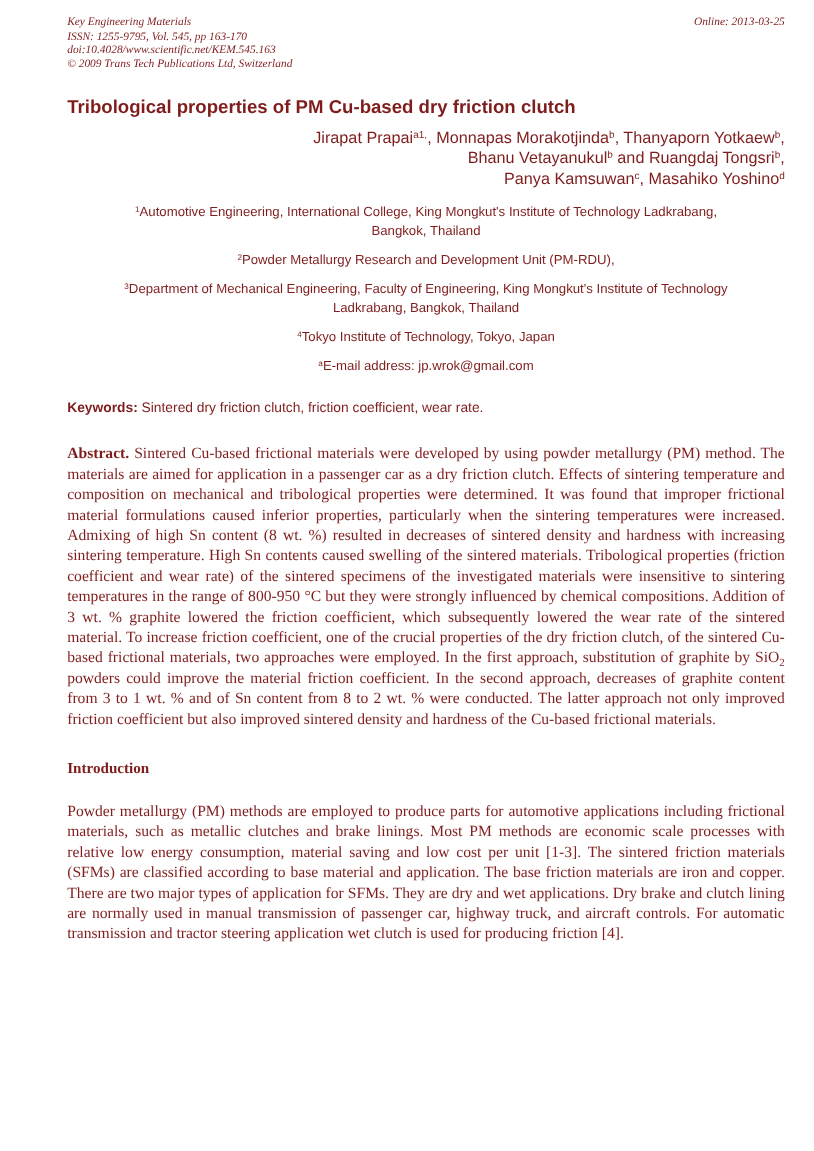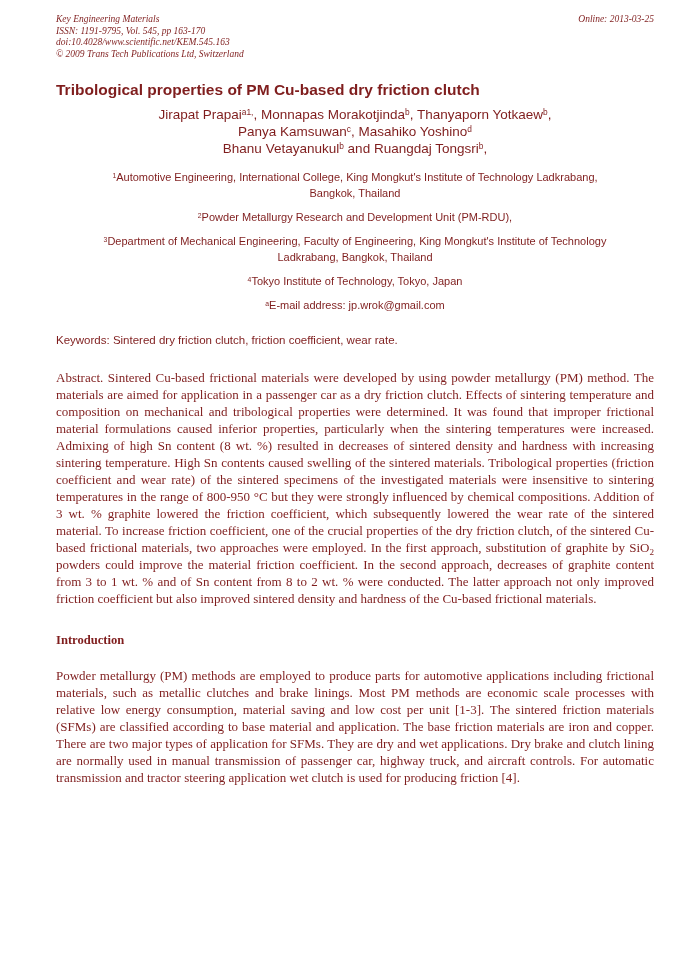--- a/index.html
+++ b/index.html
@@ -29,21 +29,21 @@
   .paper-title {
     margin: 21px 0 0 0;
     font-family: "Liberation Sans", sans-serif;
     font-weight: bold;
     font-size: 15.5px;
     line-height: 18px;
   }
   
   .authors {
     margin-top: 7px;
-    text-align: center;
+    text-align: right;
     font-family: "Liberation Sans", sans-serif;
     font-size: 13.5px;
     line-height: 17px;
   }
   
   .affiliations { margin-top: 12px; }
   .affiliation {
     margin: 8px auto 0 auto;
     text-align: center;
     font-family: "Liberation Sans", sans-serif;
@@ -79,43 +79,43 @@
     position: relative;
     top: -0.5em;
   }
   sub {
     font-size: 0.7em;
     line-height: 0;
     vertical-align: baseline;
     position: relative;
     top: 0.28em;
   }
-  .b { font-weight: normal; }
+  .b { font-weight: bold; }
 </style>
 </head>
 <body>
 
 <div class="page">
 
   <div class="header">
     <div>
       <div>Key Engineering Materials</div>
-      <div>ISSN: 1191-9795, Vol. 545, pp 163-170</div>
+      <div>ISSN: 1255-9795, Vol. 545, pp 163-170</div>
       <div>doi:10.4028/www.scientific.net/KEM.545.163</div>
       <div>© 2009 Trans Tech Publications Ltd, Switzerland</div>
     </div>
     <div>Online: 2013-03-25</div>
   </div>
 
   <h1 class="paper-title">Tribological properties of PM Cu-based dry friction clutch</h1>
 
   <div class="authors">
     <div><span>Jirapat Prapai</span><sup>a1,</sup><span>, Monnapas Morakotjinda</span><sup>b</sup><span>, Thanyaporn Yotkaew</span><sup>b</sup><span>,</span></div>
+    <div><span>Bhanu Vetayanukul</span><sup>b</sup><span> and Ruangdaj Tongsri</span><sup>b</sup><span>,</span></div>
     <div><span>Panya Kamsuwan</span><sup>c</sup><span>, Masahiko Yoshino</span><sup>d</sup></div>
-    <div><span>Bhanu Vetayanukul</span><sup>b</sup><span> and Ruangdaj Tongsri</span><sup>b</sup><span>,</span></div>
   </div>
 
   <div class="affiliations">
     <div class="affiliation w1"><sup>1</sup><span>Automotive Engineering, International College, King Mongkut's Institute of Technology Ladkrabang, Bangkok, Thailand</span></div>
     <div class="affiliation"><sup>2</sup><span>Powder Metallurgy Research and Development Unit (PM-RDU),</span></div>
     <div class="affiliation w3"><sup>3</sup><span>Department of Mechanical Engineering, Faculty of Engineering, King Mongkut's Institute of Technology Ladkrabang, Bangkok, Thailand</span></div>
     <div class="affiliation"><sup>4</sup><span>Tokyo Institute of Technology, Tokyo, Japan</span></div>
     <div class="affiliation"><sup>a</sup><span>E-mail address: jp.wrok@gmail.com</span></div>
   </div>
 

